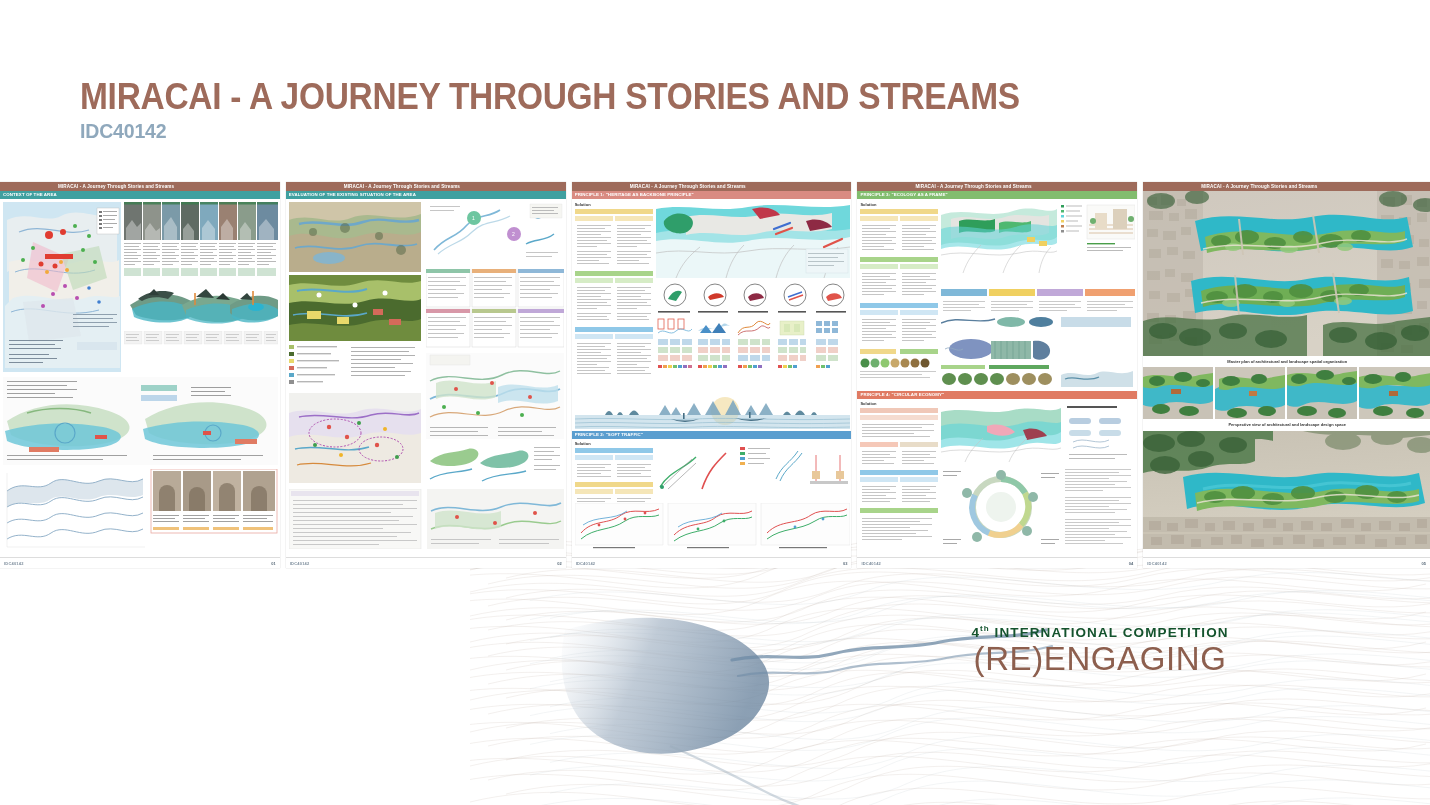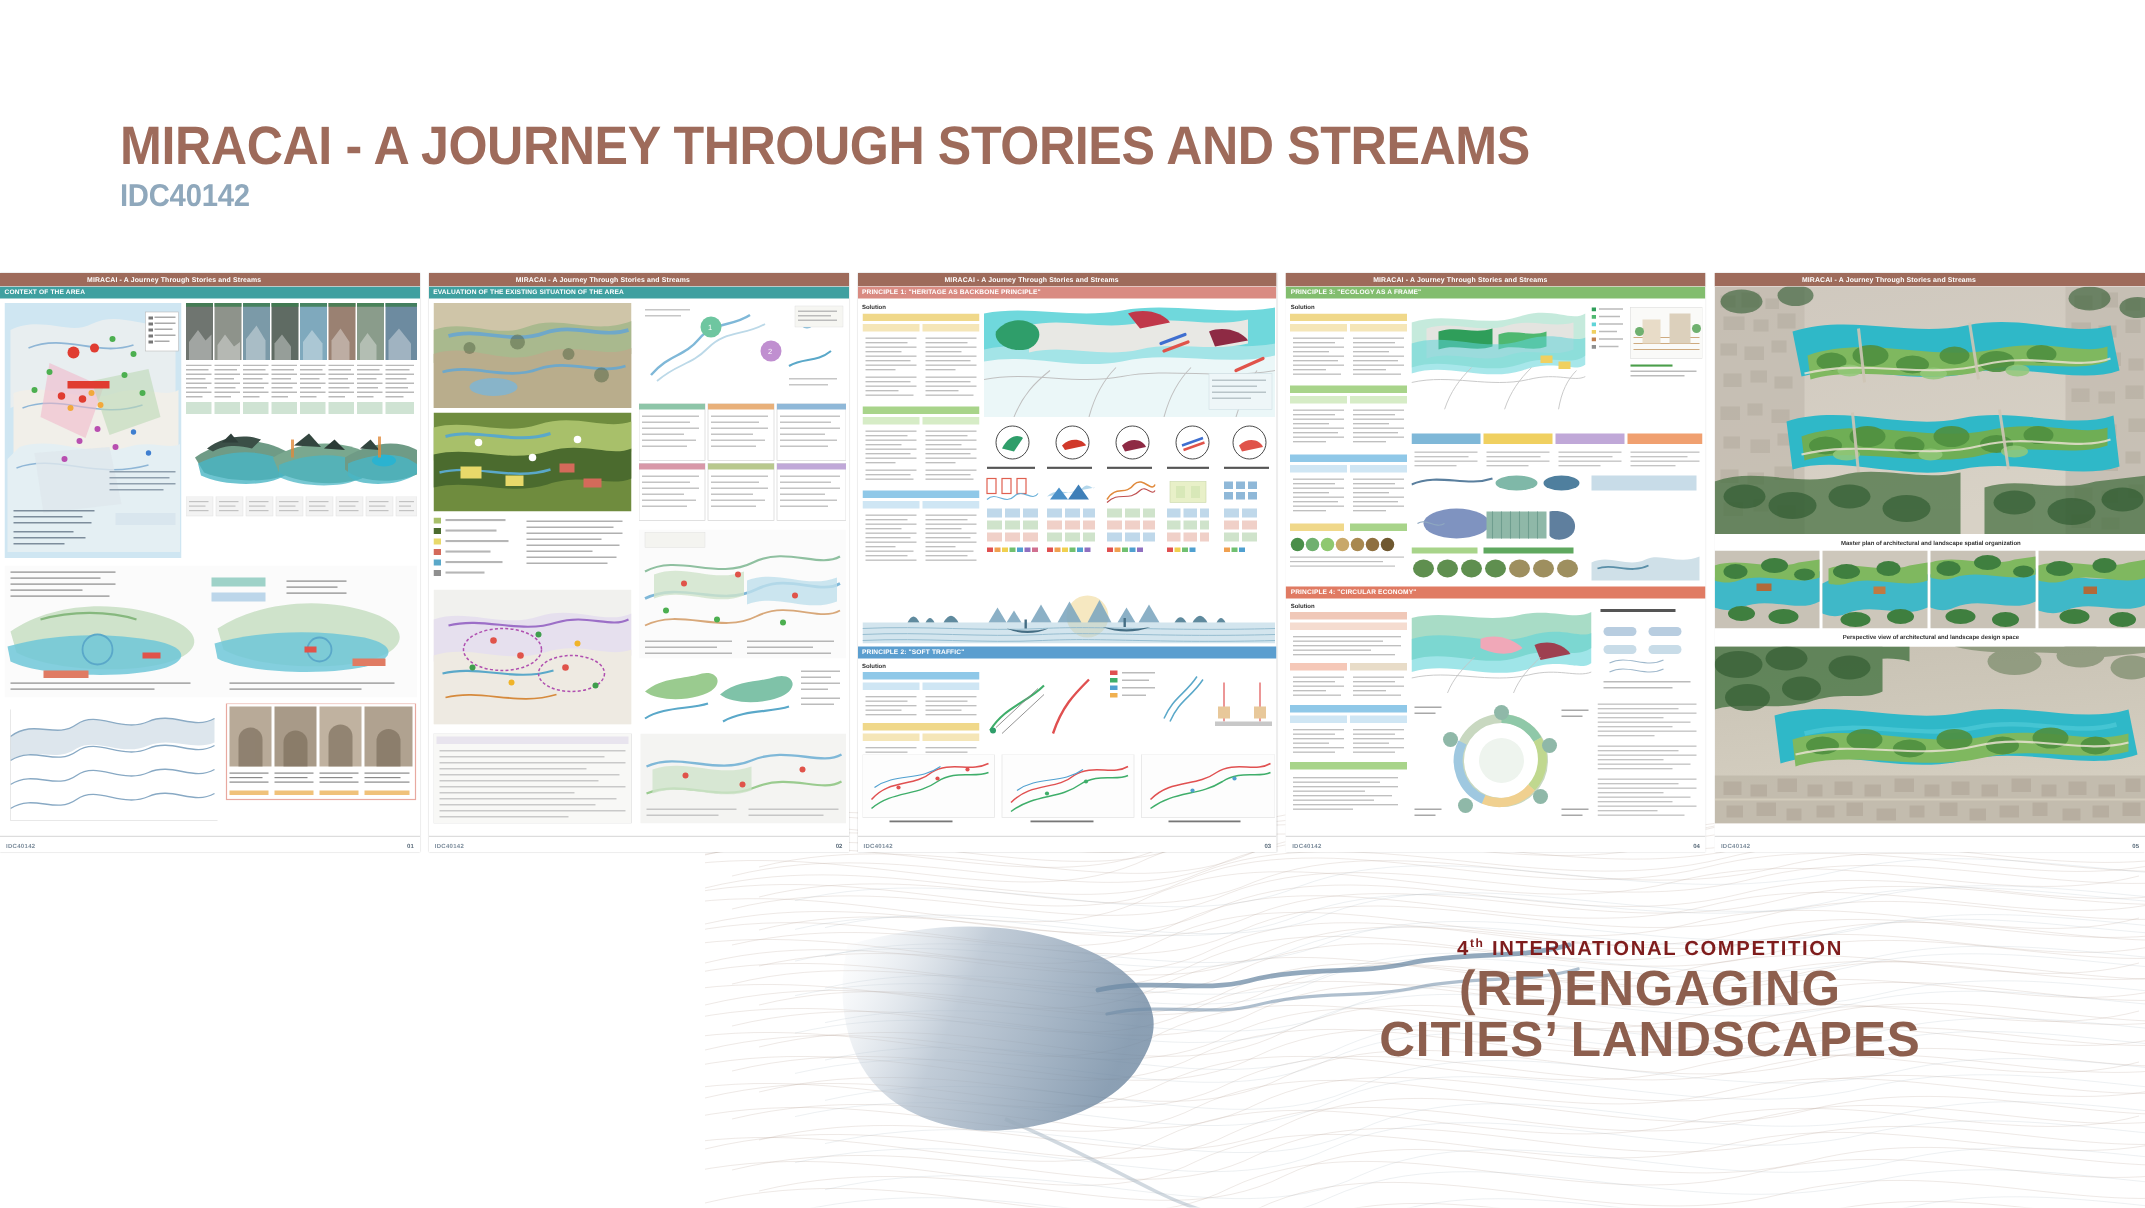--- a/index.html
+++ b/index.html
@@ -71,26 +71,26 @@
   .sb-red{background:#E07B63;}
 
   
   .pane{position:absolute;}
 
   
   #brand-lockup{
     position:absolute;left:900px;top:624px;width:400px;text-align:center;
   }
   #brand-comp{
-    font-size:13.5px;letter-spacing:1.1px;color:#7f1d1d;font-weight:bold;
+    font-size:13.5px;letter-spacing:1.1px;color:#14532d;font-weight:bold;
     margin:0 0 2px 0;
   }
   #brand-comp sup{font-size:8px;vertical-align:super;}
   #brand-line1{
-    font-size:33px;font-weight:bold;color:#8d5f4e;letter-spacing:.6px;
+    font-size:33px;font-weight:normal;color:#8d5f4e;letter-spacing:.6px;
     line-height:1.06;margin:0;
   }
   #brand-line2{
     font-size:33px;font-weight:bold;color:#8d5f4e;letter-spacing:.6px;
     line-height:1.06;margin:0;
   }
   #brand-tag{
     font-size:15.5px;color:#3C4A5A;letter-spacing:1.1px;margin:4px 0 0 0;
     font-weight:normal;
   }
@@ -1988,14 +1988,13 @@
   </div>
 
 </div>
 
 <div id="brand-lockup">
   <div id="brand-comp">
     <span>4</span><sup>th</sup>
     <span>INTERNATIONAL COMPETITION</span>
   </div>
   <div id="brand-line1">(RE)ENGAGING</div>
-  <div id="brand-line2">CITIES’ LANDSCAPES</div>
 </div>
 
 </body></html>

